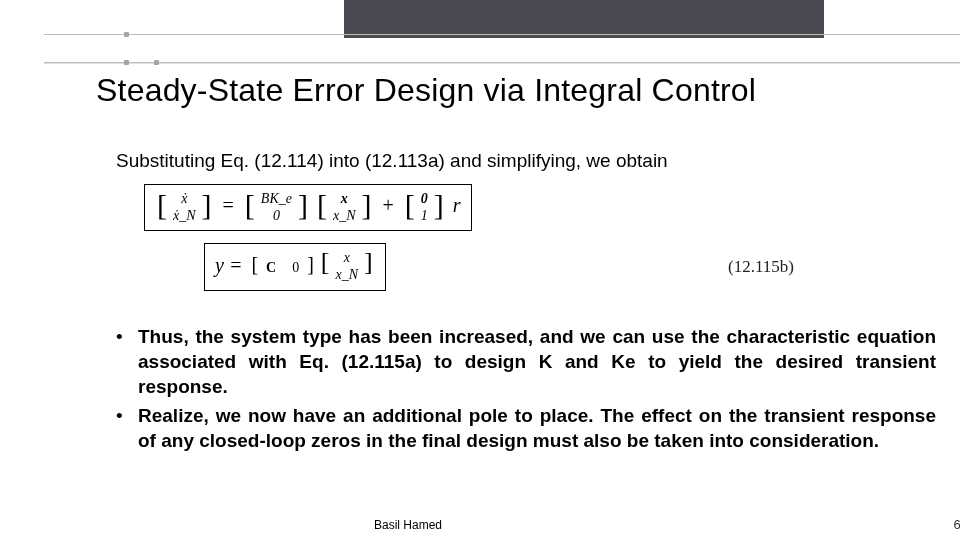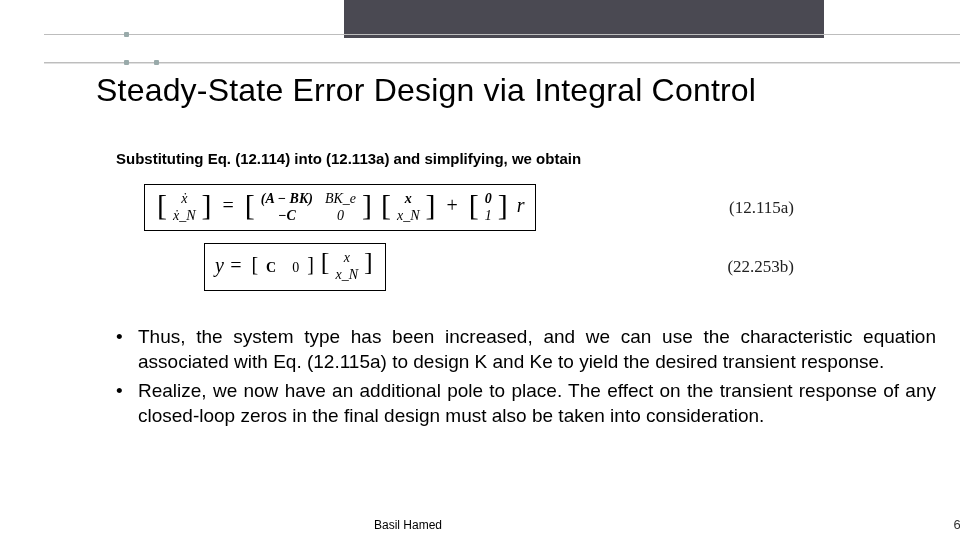--- a/index.html
+++ b/index.html
@@ -10,37 +10,37 @@
   .rule1 { position: absolute; left: 0; top: 34px; width: 960px; height: 1px; background: #bdbdbd; }
   .rule2 { position: absolute; left: 0; top: 62px; width: 960px; height: 1px; background: #bdbdbd; }
   .rule3 { position: absolute; left: 0; top: 63px; width: 960px; height: 1px; background: #e0e0e0; }
   .dot { position: absolute; width: 5px; height: 5px; background: #9aa; border-radius: 1px; }
 
   .title {
     position: absolute; left: 52px; top: 72px;
     font-size: 32px; font-weight: 400; color: #000; letter-spacing: 0.2px;
   }
 
-  .sub { position: absolute; left: 72px; top: 150px; font-size: 15px; color: #000; font-weight: bold; }
+  .sub { position: absolute; left: 72px; top: 150px; font-size: 19px; color: #000; }
 
   .eq-area { position: absolute; left: 100px; top: 184px; width: 650px; }
   .eq-row { display: flex; align-items: center; margin-bottom: 12px; font-family: "Times New Roman", serif; font-size: 20px; }
   .eq-box { border: 1px solid #000; padding: 6px 10px; display: inline-block; }
   .eq-label { margin-left: auto; padding-left: 40px; font-size: 17px; color: #222; }
   .mat { display: inline-flex; flex-direction: column; align-items: center; vertical-align: middle; margin: 0 2px; line-height: 1.05; font-style: italic; }
   .mat .brk { display: inline-flex; }
   .mat .col { display: flex; flex-direction: column; align-items: center; padding: 0 3px; }
   .br-l, .br-r { font-style: normal; font-size: 30px; line-height: 0.9; }
   .cell { font-size: 14px; padding: 1px 3px; white-space: nowrap; }
   .row2 .br-l, .row2 .br-r { font-size: 26px; }
 
   .bullets { position: absolute; left: 72px; top: 324px; width: 820px; font-size: 19px; line-height: 1.32; }
   .bullets li { list-style: none; display: flex; text-align: justify; text-justify: inter-word; margin-bottom: 4px; }
   .bullets li .dotmark { flex: 0 0 22px; }
-  .bullets li .txt { flex: 1; }
+  .bullets li .txt { flex: 1; font-weight: bold; }
 
   .footer-author { position: absolute; left: 330px; bottom: 8px; font-size: 12px; color: #000000; }
   .footer-page { position: absolute; right: 36px; bottom: 8px; font-size: 13px; color: #333; }
 </style>
 </head>
 <body>
 
 <div class="slide">
 
   <div class="top-bar">
@@ -69,24 +69,20 @@
             <span class="cell">ẋ_N</span>
           </span>
           <span class="br-r">]</span>
         </span>
           </span>
         <span style="padding:0 4px;">=</span>
         <span class="mat">
             <span class="brk">
           <span class="br-l">[</span>
           <span class="col">
-            <span class="cell" style="font-weight:bold">(A − BK)</span>
-            <span class="cell" style="font-weight:bold">−C</span>
-          </span>
-          <span class="col">
             <span class="cell" style="font-weight:normal">BK_e</span>
             <span class="cell">0</span>
           </span>
           <span class="br-r">]</span>
         </span>
           </span>
         <span class="mat">
             <span class="brk">
           <span class="br-l">[</span>
           <span class="col">
@@ -102,42 +98,41 @@
           <span class="br-l">[</span>
           <span class="col">
             <span class="cell" style="font-weight:bold">0</span>
             <span class="cell">1</span>
           </span>
           <span class="br-r">]</span>
         </span>
           </span>
         <span style="font-style: italic; padding-left:2px;">r</span>
       </span>
-      <span class="eq-label">(12.115a)</span>
     </div>
 
     <div class="eq-row row2" style="margin-left:60px;justify-content:flex-end;">
       <span class="eq-box">
         <span style="font-style: italic; padding-right:4px;">y =</span>
         <span style="font-style: normal;">[</span>
         <span class="cell" style="font-weight:bold; font-style: normal;">C</span>
         <span class="cell" style="font-style: normal; padding-left:8px;">0</span>
         <span style="font-style: normal;">]</span>
         <span class="mat">
             <span class="brk">
           <span class="br-l">[</span>
           <span class="col">
             <span class="cell">x</span>
             <span class="cell">x_N</span>
           </span>
           <span class="br-r">]</span>
         </span>
           </span>
       </span>
-      <span class="eq-label">(22.253b)</span>
+      <span class="eq-label">(12.115b)</span>
     </div>
 
   </div>
 
   <ul class="bullets">
     <li>
       <span class="dotmark">•</span>
       <span class="txt">Thus, the system type has been increased, and we can use the characteristic equation associated with Eq. (12.115a) to design K and Ke to yield the desired transient response.</span>
     </li>
     <li>

